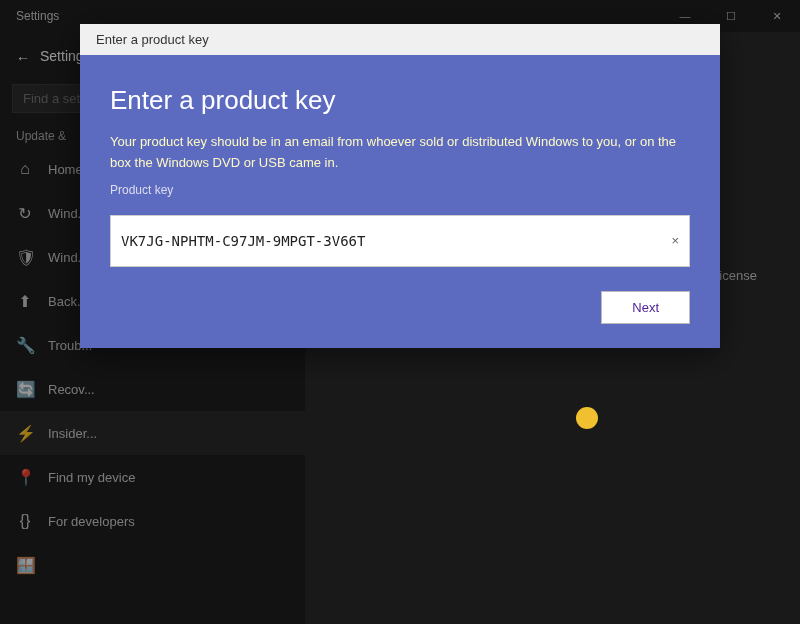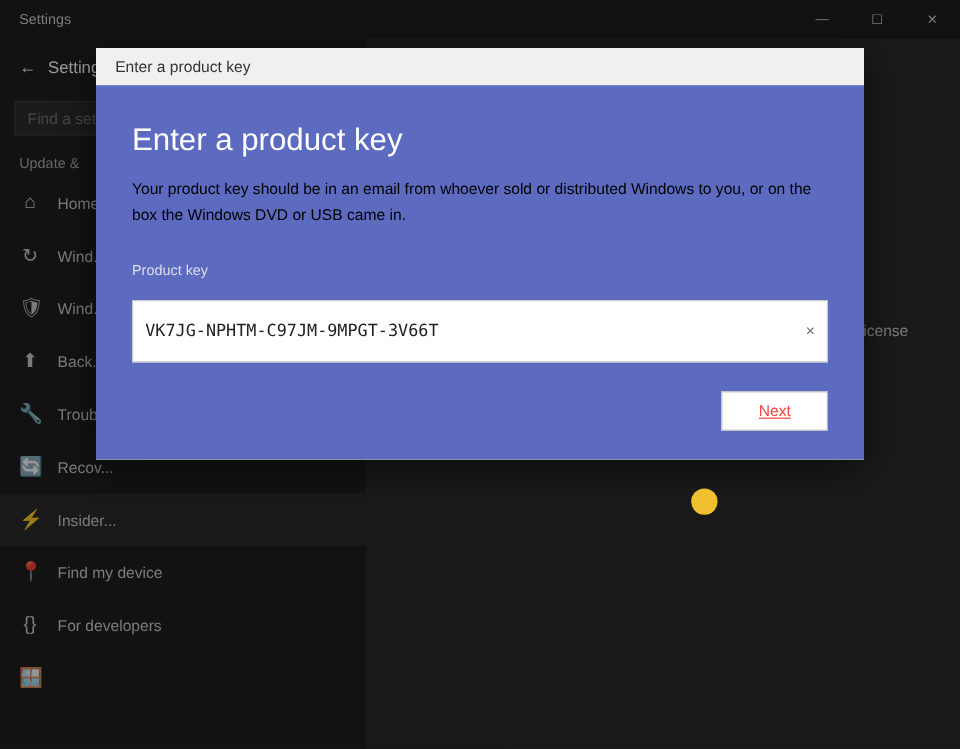--- a/index.html
+++ b/index.html
@@ -172,21 +172,21 @@
     .overlay {
       position: fixed;
       top: 0; left: 0;
       width: 800px;
       height: 624px;
       background: rgba(0,0,0,0.4);
       z-index: 100;
       display: flex;
       align-items: flex-start;
       justify-content: center;
-      padding-top: 40px;
+      padding-top: 24px;
     }
 
     
     .modal {
       width: 640px;
       background: #fff;
       box-shadow: 0 8px 32px rgba(0,0,0,0.5);
       overflow: hidden;
     }
 
@@ -206,23 +206,23 @@
 
     .modal-heading {
       font-size: 26px;
       font-weight: 300;
       color: #fff;
       margin-bottom: 16px;
     }
 
     .modal-description {
       font-size: 13px;
-      color: #000000;
+      color: #fef9c3;
       line-height: 1.6;
-      margin-bottom: 28px;
+      margin-bottom: 9px;
     }
 
     .product-key-label {
       font-size: 12px;
       color: #dde;
       margin-bottom: 18px;
     }
 
     .product-key-input-row {
       display: flex;
@@ -251,26 +251,25 @@
     }
 
     .modal-actions {
       display: flex;
       justify-content: flex-end;
       gap: 10px;
     }
 
     .btn-next {
       background: #fff;
-      color: #ef4444;
+      color: #4c1d95;
       border: 1px solid #bbb;
       padding: 8px 30px;
       font-size: 13px;
       cursor: pointer;
-      text-decoration: underline;
     }
 
     .btn-cancel {
       background: transparent;
       color: #fff;
       border: 1px solid #aab;
       padding: 8px 20px;
       font-size: 13px;
       cursor: pointer;
     }

